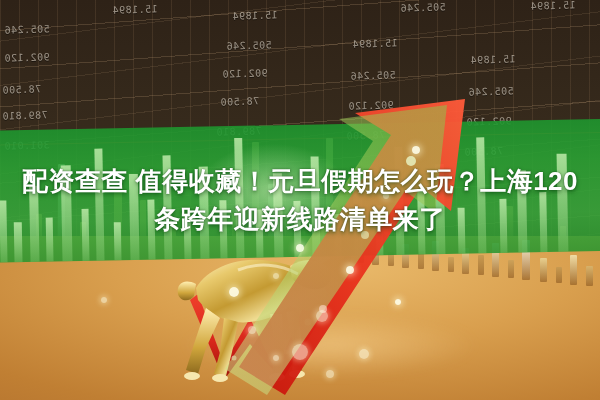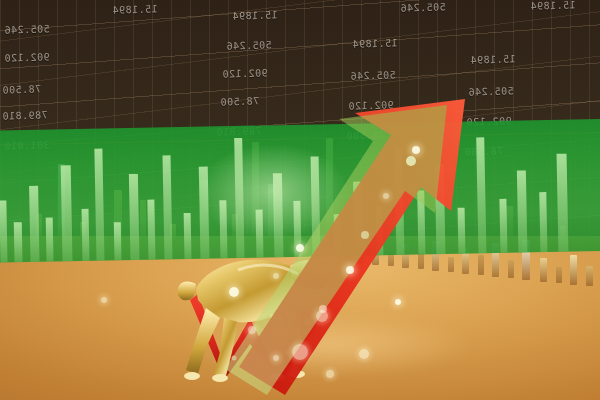--- a/index.html
+++ b/index.html
@@ -325,15 +325,17 @@
       <div class="spark dim" style="left: 326px; top: 370px; width: 8px; height: 8px;"></div>
       <div class="spark dim" style="left: 359px; top: 349px; width: 10px; height: 10px;"></div>
       <div class="spark" style="left: 395px; top: 299px; width: 6px; height: 6px;"></div>
       <div class="spark" style="left: 412px; top: 146px; width: 8px; height: 8px;"></div>
       <div class="spark dim" style="left: 383px; top: 193px; width: 6px; height: 6px;"></div>
       <div class="spark dim" style="left: 292px; top: 344px; width: 16px; height: 16px;"></div>
       <div class="spark dim" style="left: 101px; top: 297px; width: 6px; height: 6px;"></div>
     </div>
 
   <div class="headline">
+    <span class="line1">配资查查 值得收藏！元旦假期怎么玩？上海120</span>
+    <span class="line2">条跨年迎新线路清单来了</span>
   </div>
 
 </div>
 
 </body></html>

